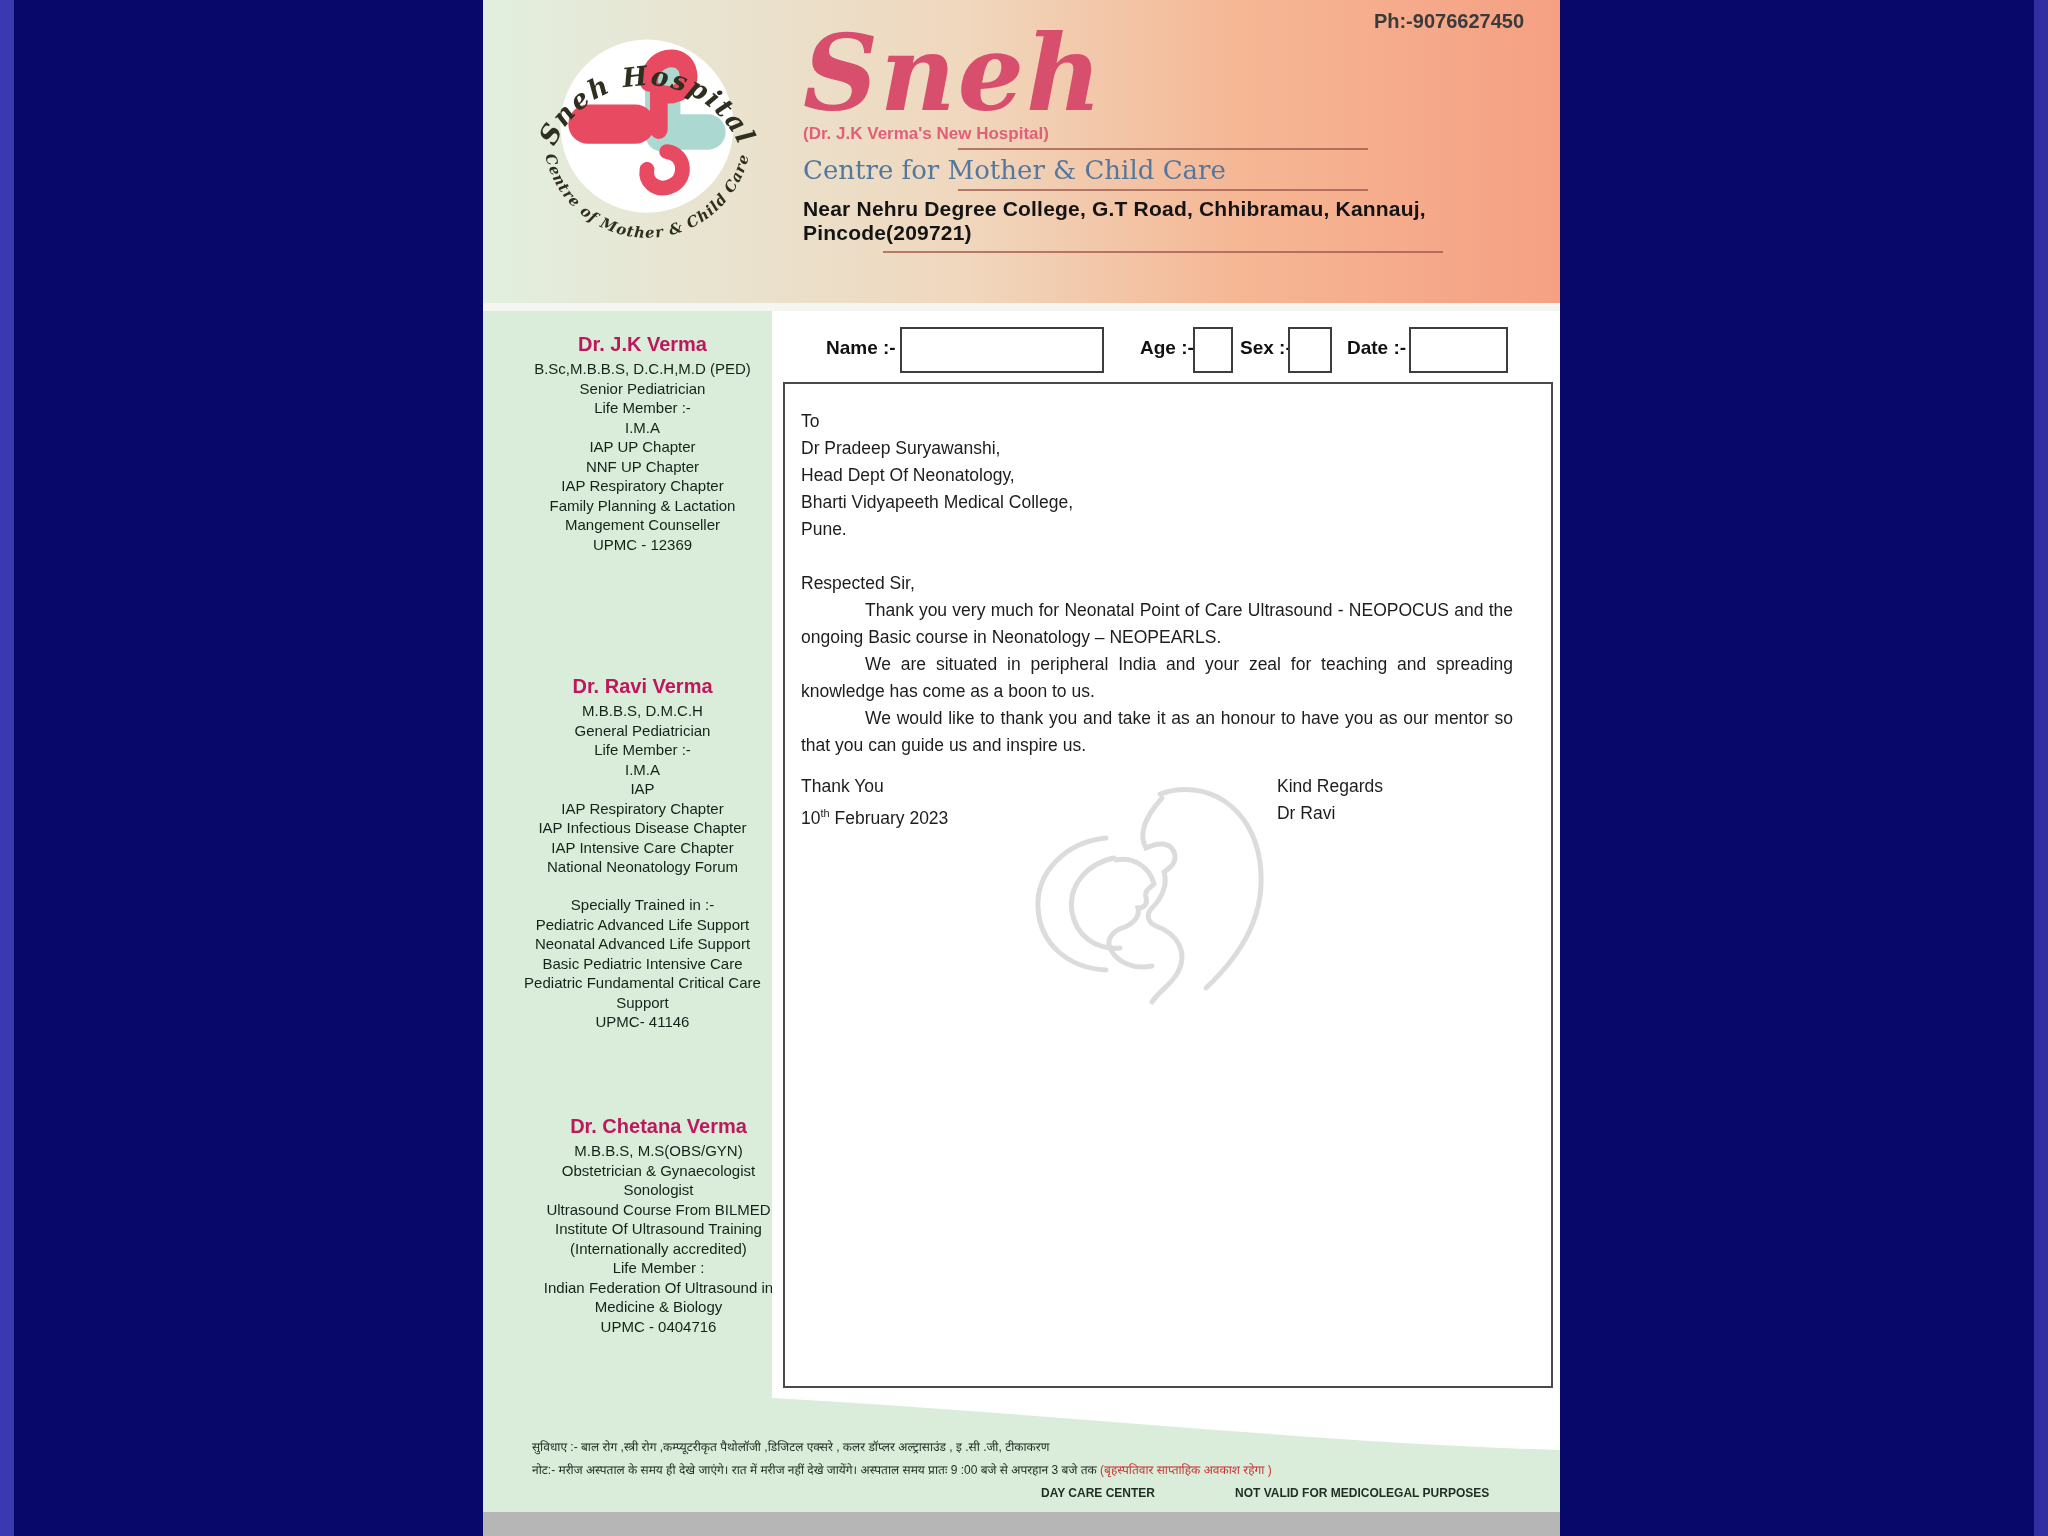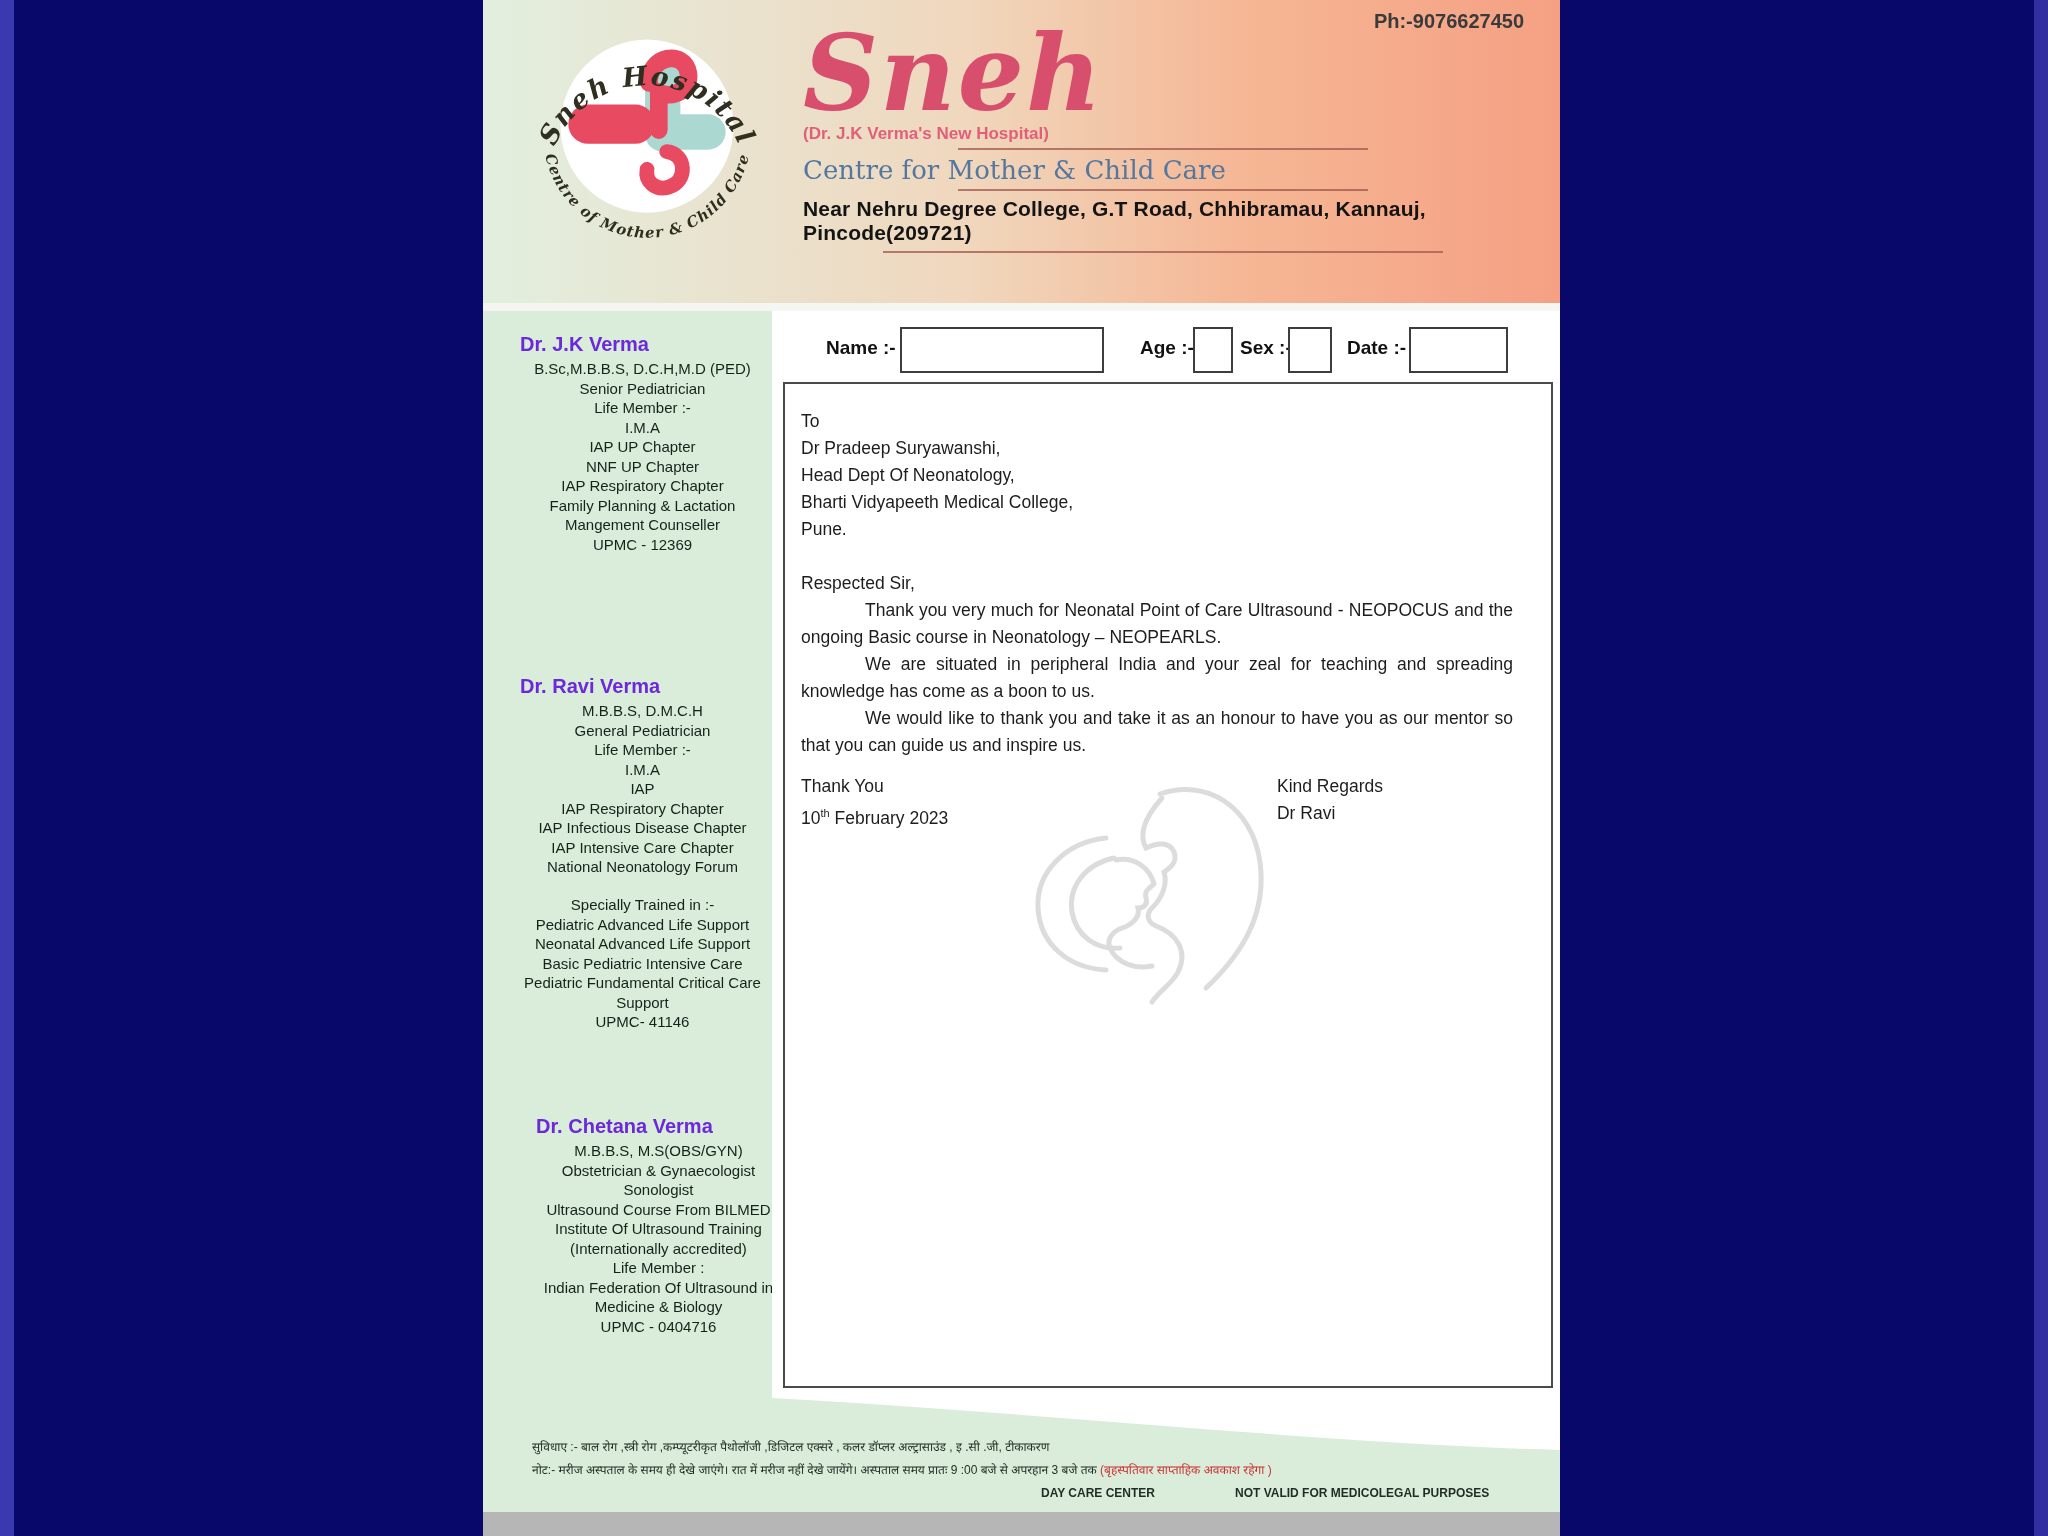--- a/index.html
+++ b/index.html
@@ -24,21 +24,21 @@
   .rule.r1,.rule.r2{width:410px;}
   .rule.r3{width:560px;margin-top:6px;}
   .tagline{font-family:"DejaVu Serif",serif;font-size:26px;color:#54779f;margin-top:5px;}
   .address{font-size:21px;font-weight:700;color:#141414;margin-top:6px;letter-spacing:.2px;}
 
   .header-gap{position:absolute;left:0;top:303px;width:1077px;height:8px;background:#f5f6f2;}
 
   
   .sidebar{position:absolute;left:0;top:311px;width:289px;height:1077px;background:#d9edda;}
   .doc-block{position:absolute;left:37px;width:245px;}
-  .doc-block .heading{font-size:20px;font-weight:700;color:#6d28d9;margin-bottom:3px;}
+  .doc-block .heading{font-size:20px;font-weight:700;color:#be185d;margin-bottom:3px;text-align:center;}
   .doc-block .line{font-size:15px;line-height:19.5px;color:#15241a;font-weight:400;text-align:center;}
   .doc-block.b1{top:22px;} .doc-block.b2{top:364px;} .doc-block.b3{top:584px;} .doc-block.b4{top:804px;margin-left:16px;}
 
   
   .letter-col{position:absolute;left:289px;top:311px;width:716px;height:1077px;background:#ffffff;}
   .form-row{position:absolute;left:0;top:14px;width:788px;height:52px;}
   .form-label{position:absolute;top:12px;font-size:19px;font-weight:600;color:#111;}
   .form-box{position:absolute;top:2px;height:46px;background:#fff;border:2px solid #3d3d3d;box-sizing:border-box;}
   .lbl-name{left:54px;} .box-name{left:128px;width:204px;}
   .lbl-age{left:368px;}  .box-age{left:421px;width:40px;}

